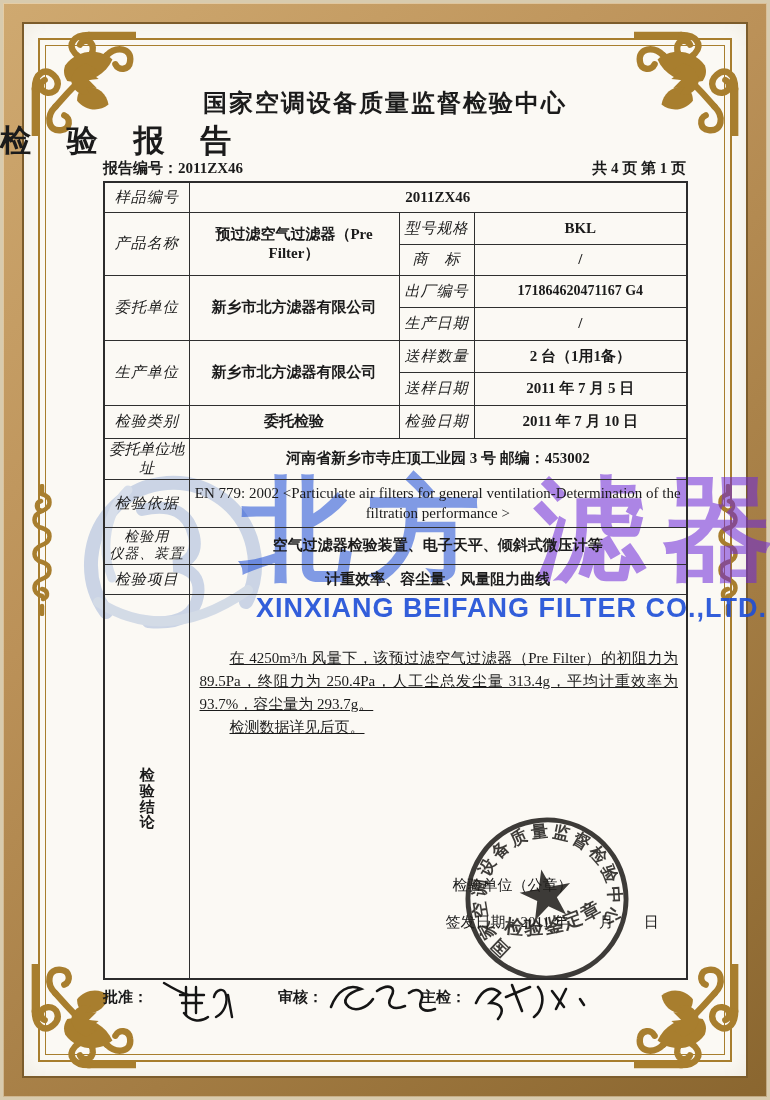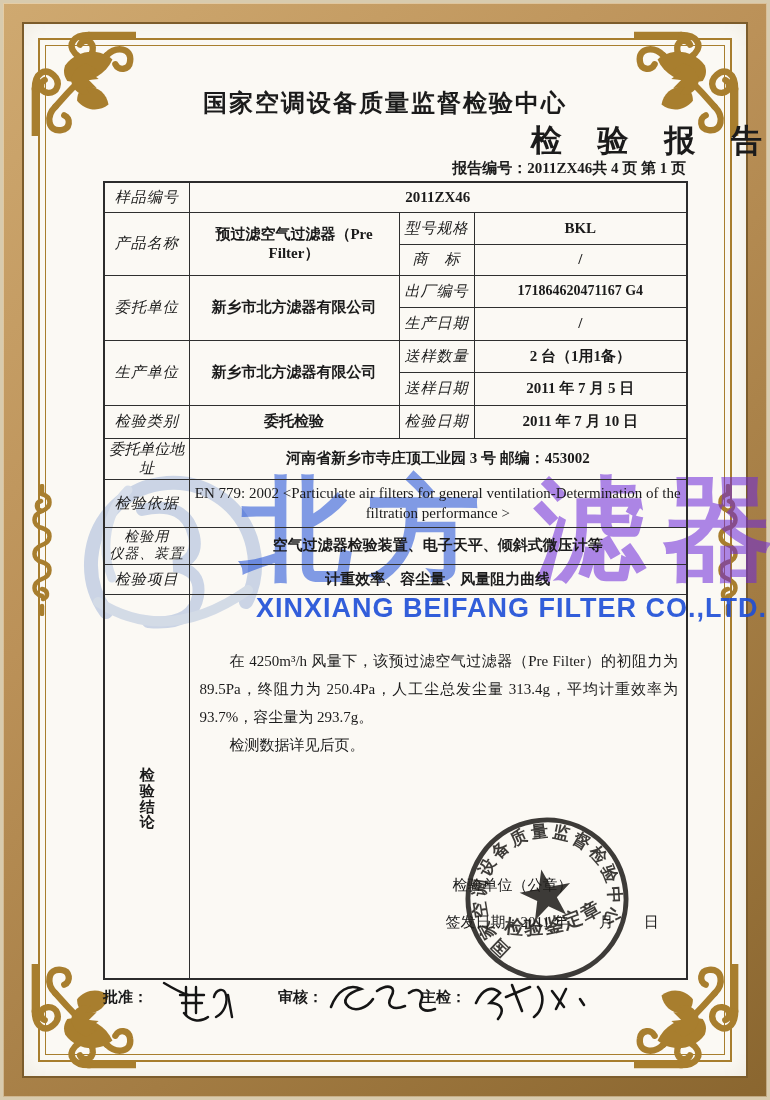--- a/index.html
+++ b/index.html
@@ -37,44 +37,44 @@
            white-space:nowrap; opacity:.55;
            font-family:"Liberation Serif","DejaVu Serif",serif; }
   .wm-cn .blue { color:#1d4ed8; }
   .wm-cn .gray { color:#6d28d9;margin-left:38px; }
   .wm-en { position:absolute; left:256px; top:593px; font-family:"Liberation Sans","DejaVu Sans",sans-serif;
            font-size:27px; font-weight:700; letter-spacing:1px; color:#1d4ed8; white-space:nowrap; opacity:.9; }
 
   
   .title-center { position:absolute; left:0; right:0; top:87px; text-align:center;
                   font-size:24px; font-weight:bold; letter-spacing:2px; }
-  .title-doc { position:absolute; left:0; right:0; top:120px; text-align:right;
+  .title-doc { position:absolute; left:0; right:0; top:120px; text-align:left;
                font-size:31px; font-weight:bold; letter-spacing:8px; word-spacing:12px; }
   .meta-row { position:absolute; left:103px; width:583px; top:159px; display:flex;
-              justify-content:flex-end; font-size:15px; font-weight:600; }
+              justify-content:space-between; font-size:15px; font-weight:600; }
 
   
   table.report { position:absolute; left:103px; top:181px; width:583px;
                  border-collapse:collapse; table-layout:fixed;
                  border:2px solid #2c2c2c; background:transparent; }
   table.report td { border:1.5px solid #2f2f2f; font-size:15px; text-align:center;
                     vertical-align:middle; overflow:hidden; padding:1px 3px; }
   td.lab { letter-spacing:1px;font-style:italic; }
   td.lab-small { font-size:13px; letter-spacing:0; }
   td.val { font-weight:600; }
   td.val-left { text-align:left; padding-left:14px; font-weight:600;margin-left:30px; }
   td.basis { font-size:13.5px; line-height:1.35; font-weight:500; }
   .lab2line { font-size:14px; line-height:1.2; }
 
   td.concl-label { }
   .vlabel { writing-mode:vertical-rl; text-orientation:upright; letter-spacing:1.05em;
             font-size:15px; font-weight:600; margin:0 auto; }
   td.concl-cell { position:relative; vertical-align:top; text-align:left; }
   .concl-text { position:absolute; top:52px; left:10px; right:8px;
-                font-size:15px; line-height:28px; text-align:justify; }
+                font-size:15px; line-height:23px; text-align:justify;text-decoration:underline; }
   .concl-text p { text-indent:2em; margin:0; }
   .unit-line  { position:absolute; left:263px; top:281px; font-size:15px; white-space:pre; }
   .issue-line { position:absolute; left:256px; top:318px; font-size:15px; white-space:pre; }
   .stamp { position:absolute; left:271px; top:218px; width:172px; height:172px; opacity:.86; }
 
   
   .sign-row { position:absolute; left:103px; top:979px; width:600px; height:52px; }
   .sign-group { position:absolute; top:0; display:flex; align-items:flex-start; }
   .sign-group .slabel { font-size:15px; font-weight:600; margin-top:9px; white-space:nowrap; }
   .sig-svg { margin-left:2px; }

